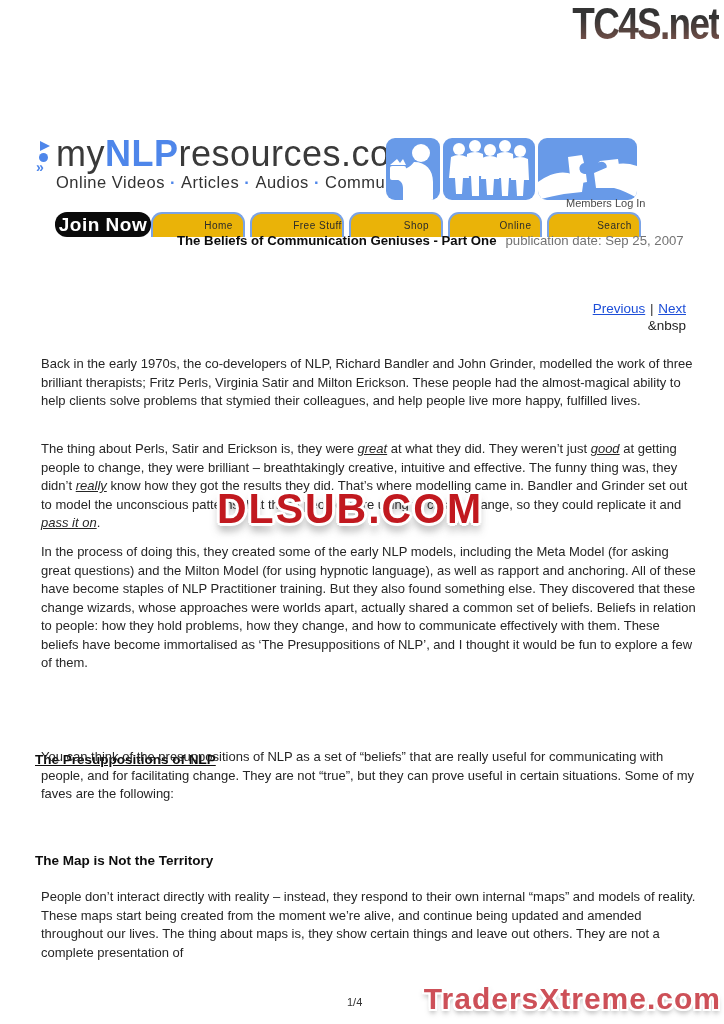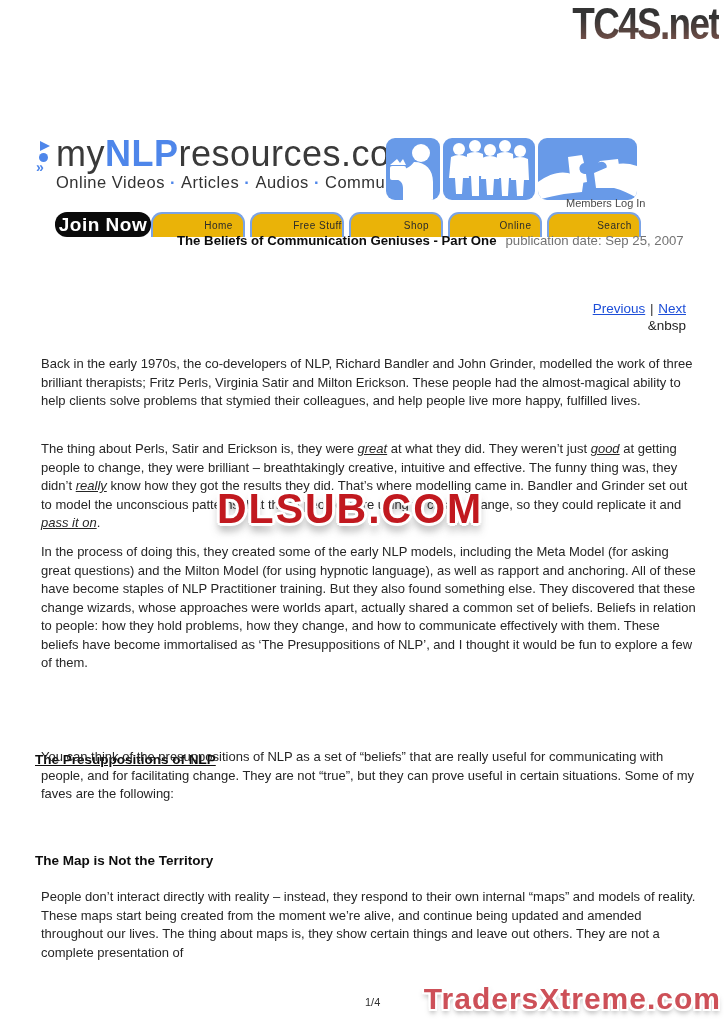--- a/index.html
+++ b/index.html
@@ -92,21 +92,21 @@
   .bp em { font-style:italic;text-decoration:underline; }
   .p1 { top:355px; }
   .p2 { top:440px; }
   .p3 { top:543px; }
   .p4 { top:748px; }
   .p5 { top:888px; }
   .bh { position:absolute; left:35px; margin:0; font-size:13.5px; font-weight:bold; color:#0d0d0d; }
   .h1 { top:752px;text-decoration:underline; }
   .h2 { top:853px; }
 
-  .page-num { position:absolute; left:347px; top:996px; font-size:11px; color:#333;margin-left:18px; }
+  .page-num { position:absolute; left:347px; top:996px; font-size:11px; color:#333; }
 </style>
 </head>
 <body>
 
 <div class="page">
 
   <div class="wm-top">TC4S.net</div>
 
   <div class="logo">
     <div class="logo-icons">

